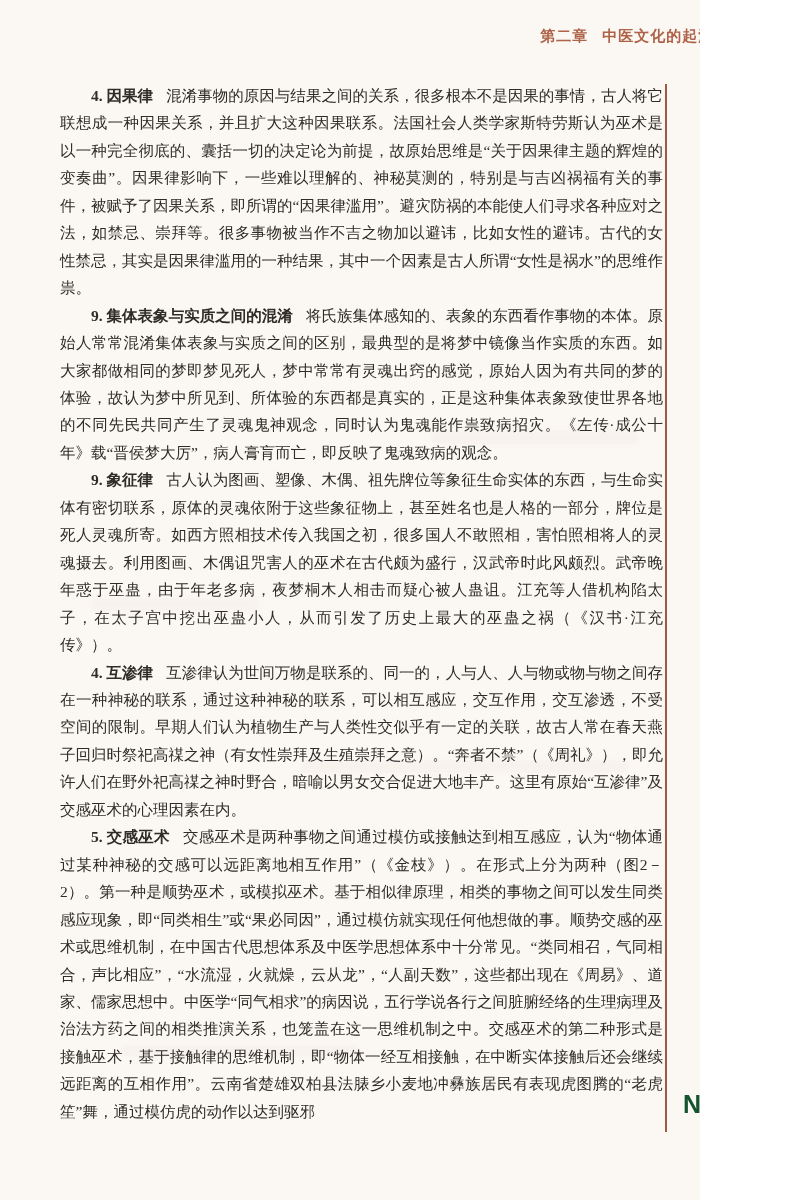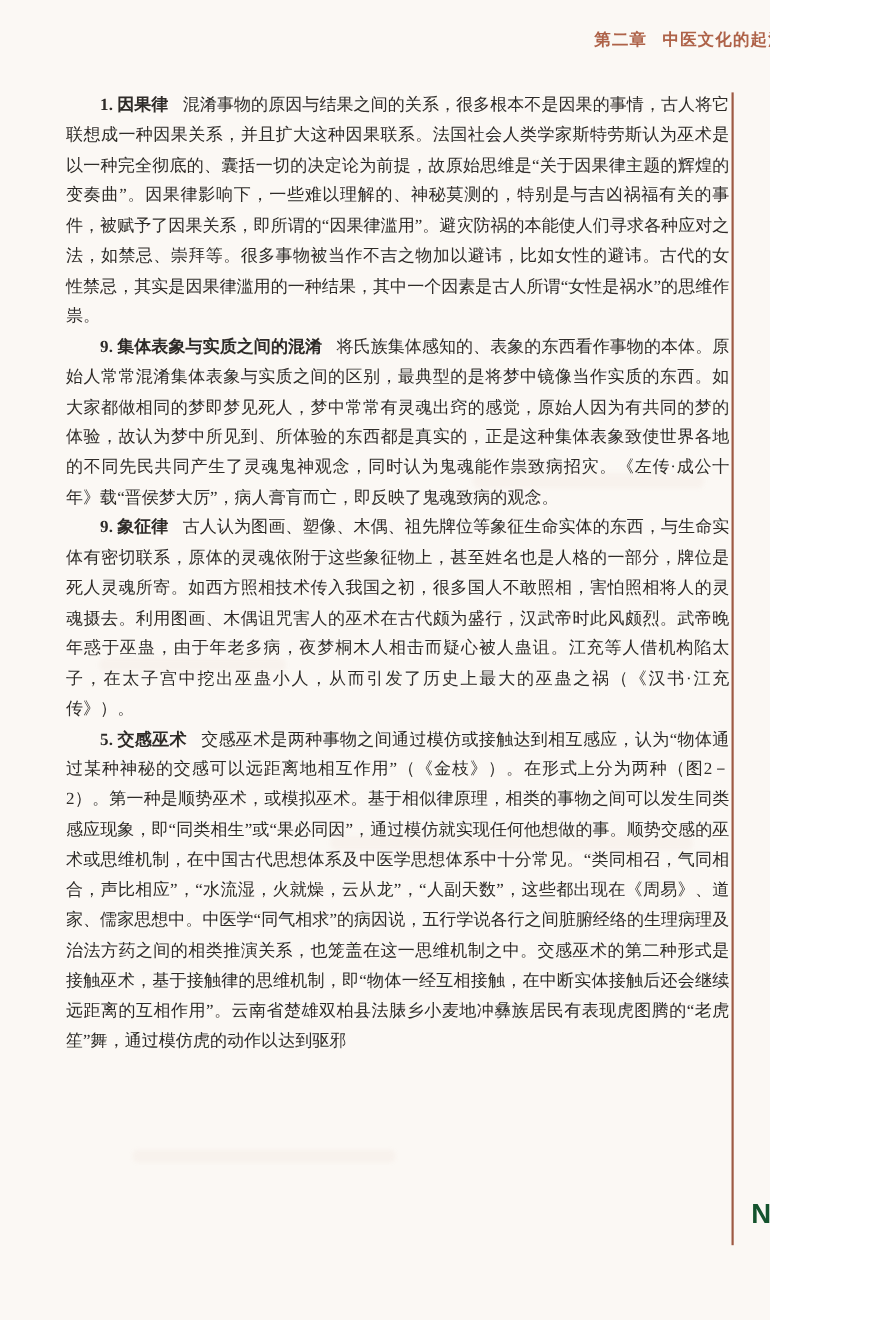--- a/index.html
+++ b/index.html
@@ -101,27 +101,30 @@
 
   <div class="margin-rule"></div>
 
   <div class="smudge s1"></div>
   <div class="smudge s2"></div>
   <div class="smudge s3"></div>
   <div class="smudge s4"></div>
 
   <div class="body-text">
     <p>
-      <span class="lead">1. 因果律</span><span>混淆事物的原因与结果之间的关系，很多根本不是因果的事情，古人将它联想成一种因果关系，并且扩大这种因果联系。法国社会人类学家斯特劳斯认为巫术是以一种完全彻底的、囊括一切的决定论为前提，故原始思维是“关于因果律主题的辉煌的变奏曲”。因果律影响下，一些难以理解的、神秘莫测的，特别是与吉凶祸福有关的事件，被赋予了因果关系，即所谓的“因果律滥用”。避灾防祸的本能使人们寻求各种应对之法，如禁忌、崇拜等。很多事物被当作不吉之物加以避讳，比如女性的避讳。古代的女性禁忌，其实是因果律滥用的一种结果，其中一个因素是古人所谓“女性是祸水”的思维作祟。</span>
+      <span class="lead">4. 因果律</span><span>混淆事物的原因与结果之间的关系，很多根本不是因果的事情，古人将它联想成一种因果关系，并且扩大这种因果联系。法国社会人类学家斯特劳斯认为巫术是以一种完全彻底的、囊括一切的决定论为前提，故原始思维是“关于因果律主题的辉煌的变奏曲”。因果律影响下，一些难以理解的、神秘莫测的，特别是与吉凶祸福有关的事件，被赋予了因果关系，即所谓的“因果律滥用”。避灾防祸的本能使人们寻求各种应对之法，如禁忌、崇拜等。很多事物被当作不吉之物加以避讳，比如女性的避讳。古代的女性禁忌，其实是因果律滥用的一种结果，其中一个因素是古人所谓“女性是祸水”的思维作祟。</span>
     </p>
     <p>
       <span class="lead">9. 集体表象与实质之间的混淆</span><span>将氏族集体感知的、表象的东西看作事物的本体。原始人常常混淆集体表象与实质之间的区别，最典型的是将梦中镜像当作实质的东西。如大家都做相同的梦即梦见死人，梦中常常有灵魂出窍的感觉，原始人因为有共同的梦的体验，故认为梦中所见到、所体验的东西都是真实的，正是这种集体表象致使世界各地的不同先民共同产生了灵魂鬼神观念，同时认为鬼魂能作祟致病招灾。《左传·成公十年》载“晋侯梦大厉”，病人膏肓而亡，即反映了鬼魂致病的观念。</span>
     </p>
     <p>
       <span class="lead">9. 象征律</span><span>古人认为图画、塑像、木偶、祖先牌位等象征生命实体的东西，与生命实体有密切联系，原体的灵魂依附于这些象征物上，甚至姓名也是人格的一部分，牌位是死人灵魂所寄。如西方照相技术传入我国之初，很多国人不敢照相，害怕照相将人的灵魂摄去。利用图画、木偶诅咒害人的巫术在古代颇为盛行，汉武帝时此风颇烈。武帝晚年惑于巫蛊，由于年老多病，夜梦桐木人相击而疑心被人蛊诅。江充等人借机构陷太子，在太子宫中挖出巫蛊小人，从而引发了历史上最大的巫蛊之祸（《汉书·江充传》）。</span>
+    </p>
+    <p>
+      <span class="lead">4. 互渗律</span><span>互渗律认为世间万物是联系的、同一的，人与人、人与物或物与物之间存在一种神秘的联系，通过这种神秘的联系，可以相互感应，交互作用，交互渗透，不受空间的限制。早期人们认为植物生产与人类性交似乎有一定的关联，故古人常在春天燕子回归时祭祀高禖之神（有女性崇拜及生殖崇拜之意）。“奔者不禁”（《周礼》），即允许人们在野外祀高禖之神时野合，暗喻以男女交合促进大地丰产。这里有原始“互渗律”及交感巫术的心理因素在内。</span>
     </p>
     <p>
       <span class="lead">5. 交感巫术</span><span>交感巫术是两种事物之间通过模仿或接触达到相互感应，认为“物体通过某种神秘的交感可以远距离地相互作用”（《金枝》）。在形式上分为两种（图2－2）。第一种是顺势巫术，或模拟巫术。基于相似律原理，相类的事物之间可以发生同类感应现象，即“同类相生”或“果必同因”，通过模仿就实现任何他想做的事。顺势交感的巫术或思维机制，在中国古代思想体系及中医学思想体系中十分常见。“类同相召，气同相合，声比相应”，“水流湿，火就燥，云从龙”，“人副天数”，这些都出现在《周易》、道家、儒家思想中。中医学“同气相求”的病因说，五行学说各行之间脏腑经络的生理病理及治法方药之间的相类推演关系，也笼盖在这一思维机制之中。交感巫术的第二种形式是接触巫术，基于接触律的思维机制，即“物体一经互相接触，在中断实体接触后还会继续远距离的互相作用”。云南省楚雄双柏县法脿乡小麦地冲彝族居民有表现虎图腾的“老虎笙”舞，通过模仿虎的动作以达到驱邪</span>
     </p>
   </div>
 
   <div class="note-stamp">NOTE</div>
 
 </div>
 

